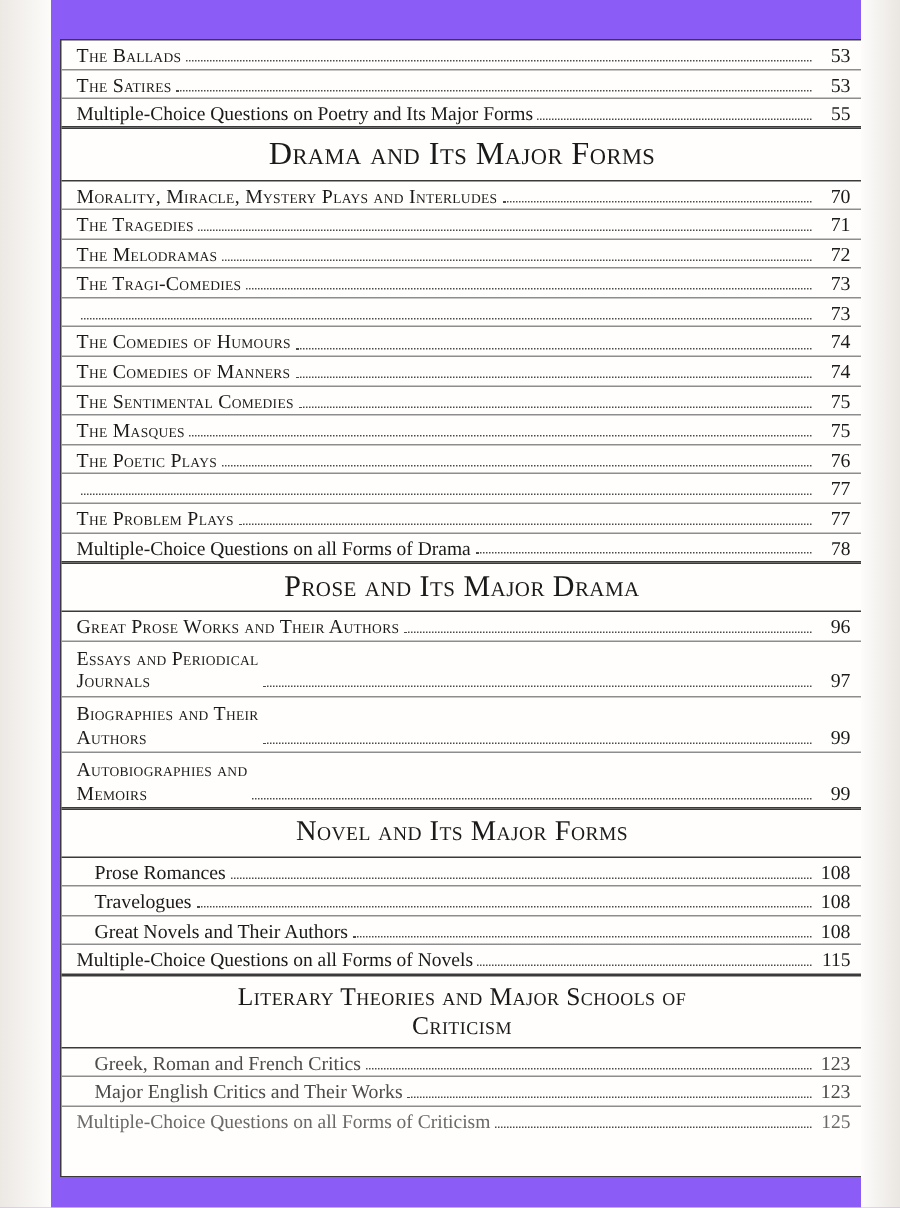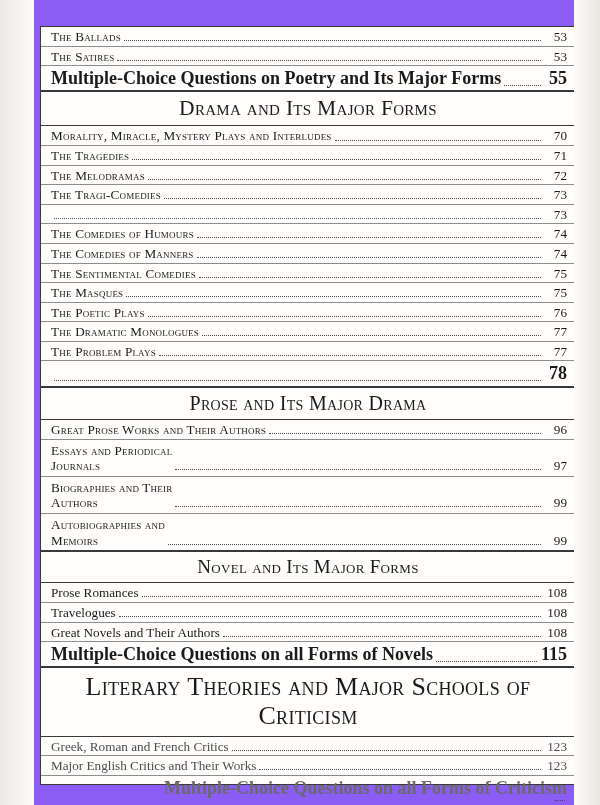--- a/index.html
+++ b/index.html
@@ -54,43 +54,43 @@
     font-weight: 400;
     letter-spacing: 0.3px;
     border-top: 1px solid #3a3a3a;
     border-bottom: 1px solid #3a3a3a;
     padding: 4px 6px 5px 6px;
     line-height: 1.12;
   }
   .section-head.size-xl { font-size: 21.5px; }
   .section-head.size-lg { font-size: 20px; }
   .section-head.size-md { font-size: 19px; }
-  .section-head.size-two { font-size: 26px; }
+  .section-head.size-two { font-size: 17px; }
 
   .row {
     display: flex;
     align-items: flex-end;
     padding: 2px 8px 1px 10px;
     border-bottom: 1px solid #8d8d8d;
     font-size: 13.2px;
     line-height: 1.18;
     min-height: 17px;
     box-sizing: border-box;
   }
   .row.smallcaps .title {
     font-variant: small-caps;
     letter-spacing: 0.2px;
   }
   .row.bold {
-    font-weight: 700;
-    font-size: 18px;
+    font-weight: 400;
+    font-size: 13px;
     font-variant: normal;
   }
   .row.bold .title { font-variant: normal; letter-spacing: 0; }
-  .row.plain .title { font-variant: normal; }
+  .row.plain .title { font-variant: normal; margin-left: 12px; }
   .row.twoline {
     align-items: flex-end;
     padding-top: 3px;
     padding-bottom: 2px;
     min-height: 34px;
   }
   .title {
     white-space: pre-line;
     flex: 0 1 auto;
   }
@@ -104,21 +104,21 @@
   .pageno {
     flex: 0 0 auto;
     text-align: right;
     min-width: 22px;
     padding-left: 2px;
   }
   .row:last-child { border-bottom: none; }
   .block { border-bottom: 1px solid #3a3a3a; }
   .block:last-child { border-bottom: none; }
   .faded { color: #4c4c4c; }
-  .faded-more { color: #6a6a6a; flex-direction: column; }
+  .faded-more { color: #6a6a6a; }
 </style>
 </head>
 <body>
 
 <div class="page">
   <div class="toc" id="toc-root">
       <div class="block">
         <div class="row smallcaps">
           <span class="title">The Ballads</span>
           <span class="leader"></span>
@@ -180,30 +180,30 @@
           <span class="title">The Masques</span>
           <span class="leader"></span>
           <span class="pageno">75</span>
         </div>
         <div class="row smallcaps">
           <span class="title">The Poetic Plays</span>
           <span class="leader"></span>
           <span class="pageno">76</span>
         </div>
         <div class="row smallcaps">
-          <span class="title">The Dramatic Monologues</span>
           <span class="leader"></span>
           <span class="pageno">77</span>
         </div>
         <div class="row smallcaps">
           <span class="title">The Problem Plays</span>
           <span class="leader"></span>
           <span class="pageno">77</span>
         </div>
         <div class="row bold">
+          <span class="title">Multiple-Choice Questions on all Forms of Drama</span>
           <span class="leader"></span>
           <span class="pageno">78</span>
         </div>
       </div>
       <div class="block">
         <div class="section-head size-lg" style="white-space: pre-line;">Prose and Its Major Drama</div>
         <div class="row smallcaps">
           <span class="title">Great Prose Works and Their Authors</span>
           <span class="leader"></span>
           <span class="pageno">96</span>

